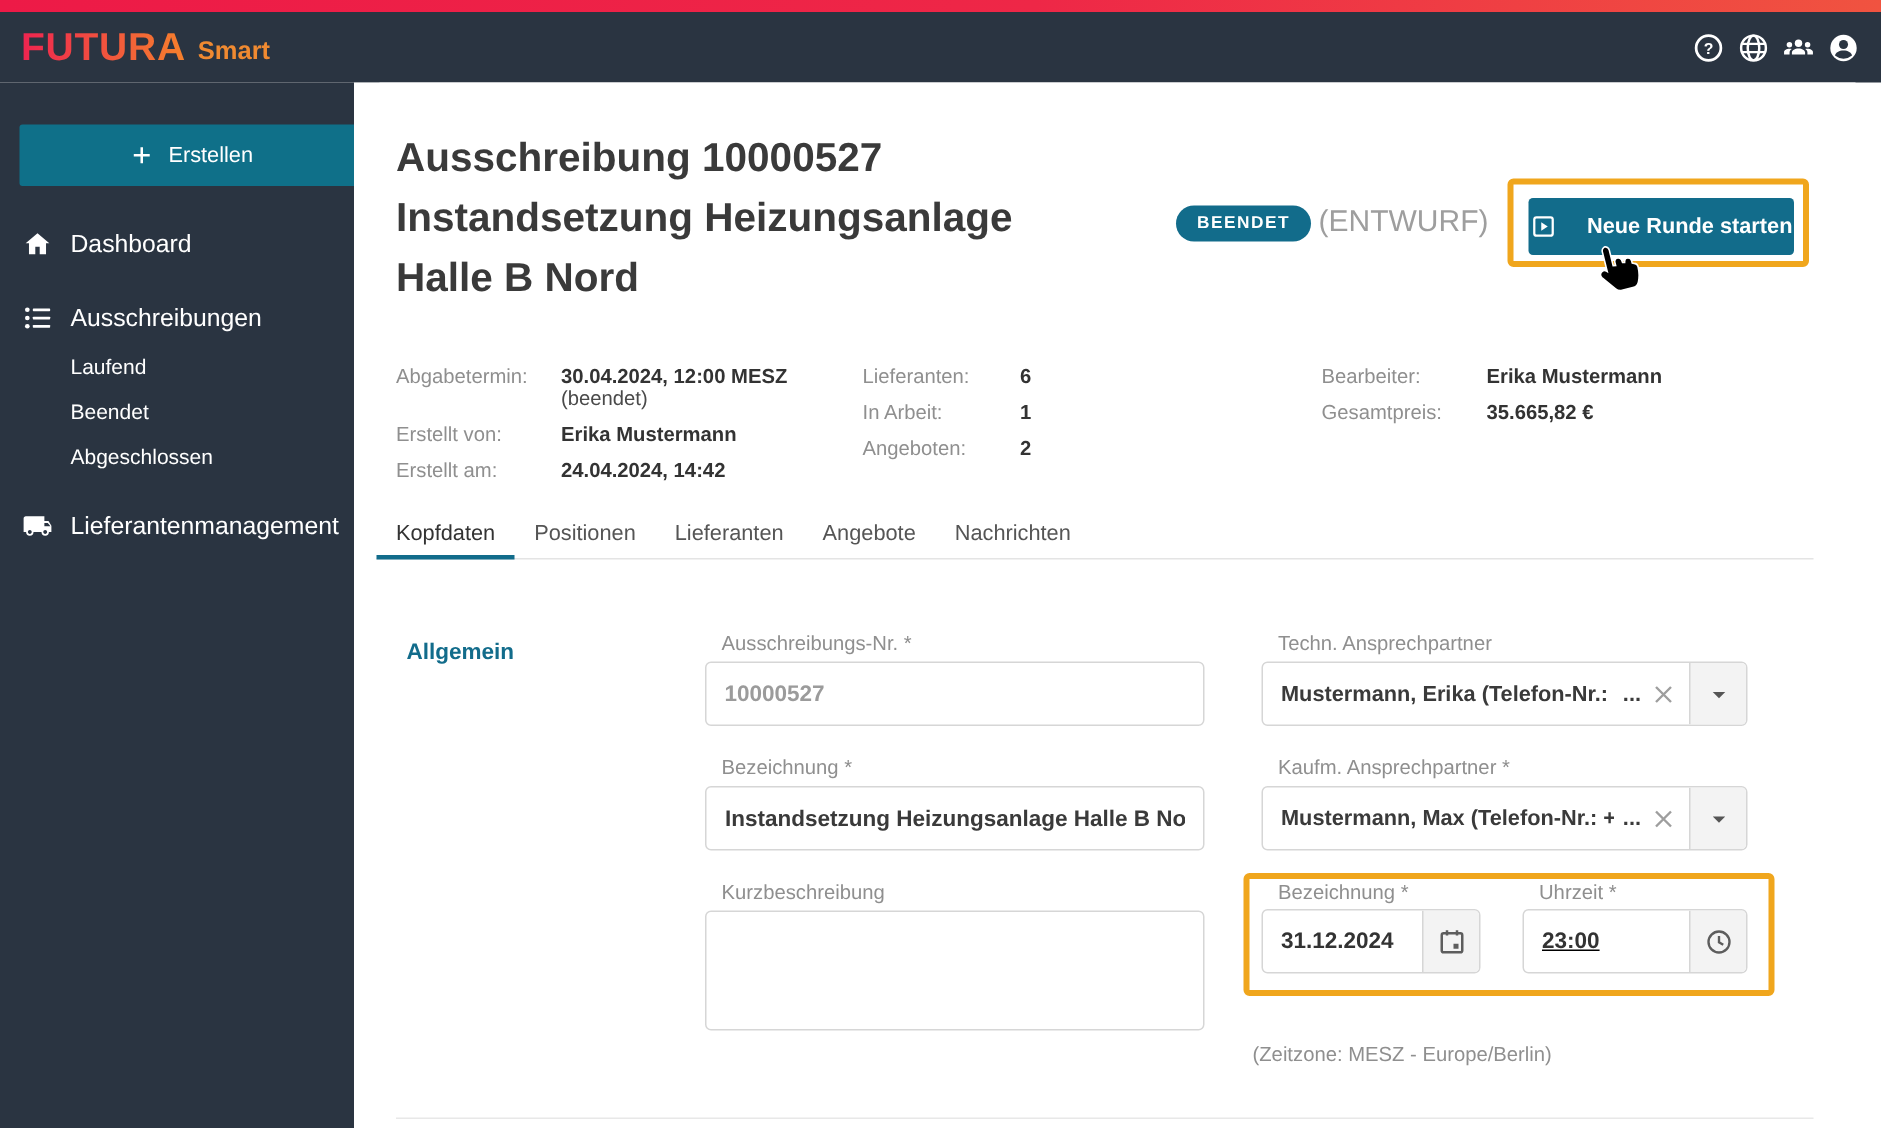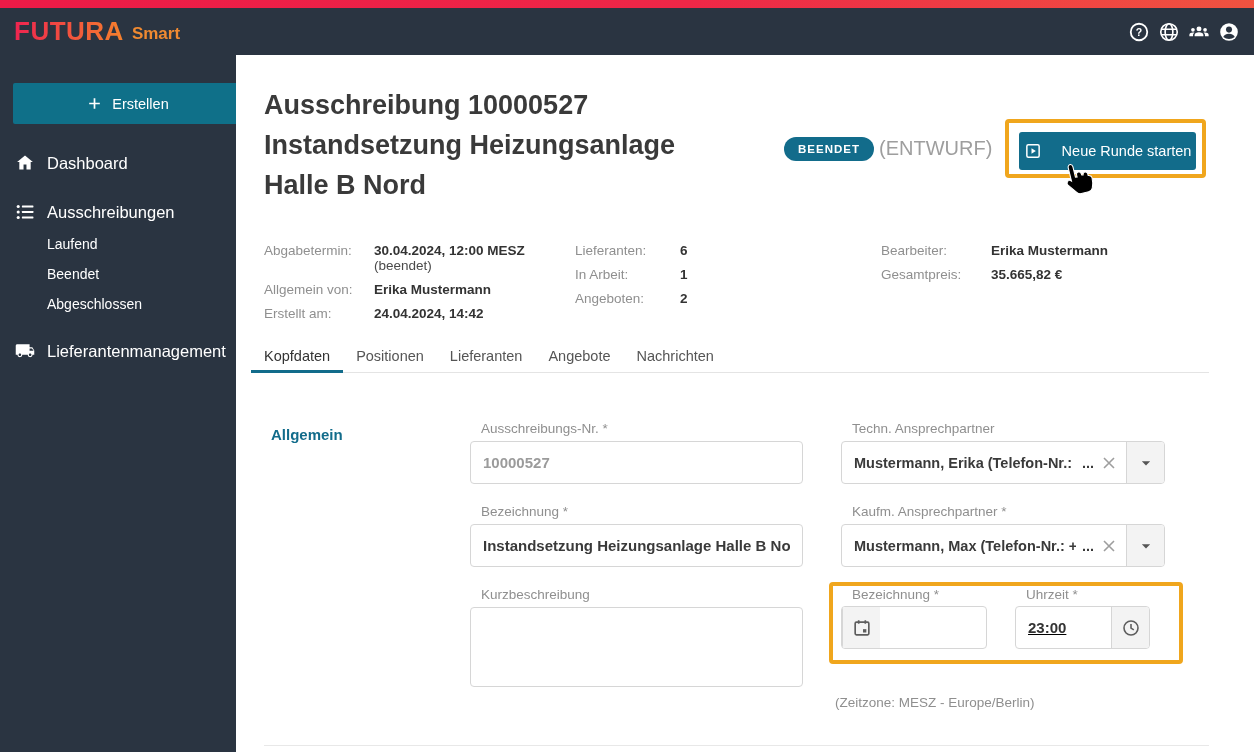--- a/index.html
+++ b/index.html
@@ -48,21 +48,21 @@
     font-size:27px;line-height:40px;font-weight:700;color:#3a3a3a;}
   .status-badge{position:absolute;left:548px;top:82px;height:24px;padding:0 14px;
     background:var(--teal);color:#fff;font-size:11.5px;font-weight:700;letter-spacing:1px;
     border-radius:13px;line-height:24px;}
   .status-draft{position:absolute;left:643px;top:82px;font-size:20px;color:#9e9e9e;}
   .highlight-box{position:absolute;border:4px solid var(--orange);border-radius:4px;}
   .hl-button{left:769px;top:64px;width:201px;height:59px;}
   .hl-datetime{left:593px;top:527px;width:354px;height:82px;}
   .new-round-btn{position:absolute;left:10px;top:9px;width:177px;height:38px;
     background:var(--teal);border:none;border-radius:3px;color:#fff;font-size:14.5px;
-    font-weight:400;display:flex;align-items:center;justify-content:center;gap:20px;
+    font-weight:700;display:flex;align-items:center;justify-content:center;gap:20px;
     cursor:pointer;font-family:inherit;}
   .new-round-btn svg{width:18px;height:18px;}
   .cursor-hand{position:absolute;left:825px;top:106px;width:32px;height:38px;
     transform:rotate(-14deg);z-index:30;}
 
   
   .meta-col{position:absolute;top:188px;font-size:13.5px;}
   .meta-row{display:flex;margin-bottom:9px;}
   .meta-label{color:var(--label-gray);display:inline-block;}
   .meta-value{font-weight:700;color:var(--value-dark);}
@@ -222,21 +222,21 @@
 
     <div class="meta-col meta-col-1">
       <div class="meta-row">
         <span class="meta-label">Abgabetermin:</span>
         <span class="meta-value">
           <span>30.04.2024, 12:00 MESZ</span>
           <div class="second-line">(beendet)</div>
         </span>
       </div>
       <div class="meta-row">
-        <span class="meta-label">Allgemein von:</span>
+        <span class="meta-label">Erstellt von:</span>
         <span class="meta-value">Erika Mustermann</span>
       </div>
       <div class="meta-row">
         <span class="meta-label">Erstellt am:</span>
         <span class="meta-value">24.04.2024, 14:42</span>
       </div>
     </div>
 
     <div class="meta-col meta-col-2">
       <div class="meta-row">
@@ -312,31 +312,32 @@
         <svg viewBox="0 0 24 24">
             <path d="M7 10l5 5 5-5z" fill="#555"></path>
           </svg>
       </span>
     </div>
 
     <div class="highlight-box hl-datetime"></div>
 
     <label class="field-label" style="left:616px;top:532px;">Bezeichnung *</label>
     <div class="input-group" style="left:605px;top:551px;width:146px;">
+      <input value="31.12.2024" style="">
       <span class="seg">
         <svg viewBox="0 0 24 24">
             <rect x="3.8" y="5" width="16.4" height="15.2" rx="1.5" fill="none" stroke="#5d5d5d" stroke-width="2"></rect>
             <path d="M8 2.6v4.2M16 2.6v4.2" stroke="#5d5d5d" stroke-width="2"></path>
             <rect x="13.2" y="13.4" width="4" height="4" fill="#5d5d5d"></rect>
           </svg>
       </span>
     </div>
 
     <label class="field-label" style="left:790px;top:532px;">Uhrzeit *</label>
-    <div class="input-group" style="left:779px;top:551px;width:135px;text-decoration:underline;">
+    <div class="input-group" style="left:779px;top:551px;width:150px;text-decoration:underline;">
       <input value="23:00" style="">
       <span class="seg">
         <svg viewBox="0 0 24 24">
             <circle cx="12" cy="12" r="8.4" fill="none" stroke="#5d5d5d" stroke-width="1.9"></circle>
             <path d="M12 7.2v5l3.4 2" fill="none" stroke="#5d5d5d" stroke-width="1.9"></path>
           </svg>
       </span>
     </div>
 
     <div class="timezone-note">(Zeitzone: MESZ - Europe/Berlin)</div>

